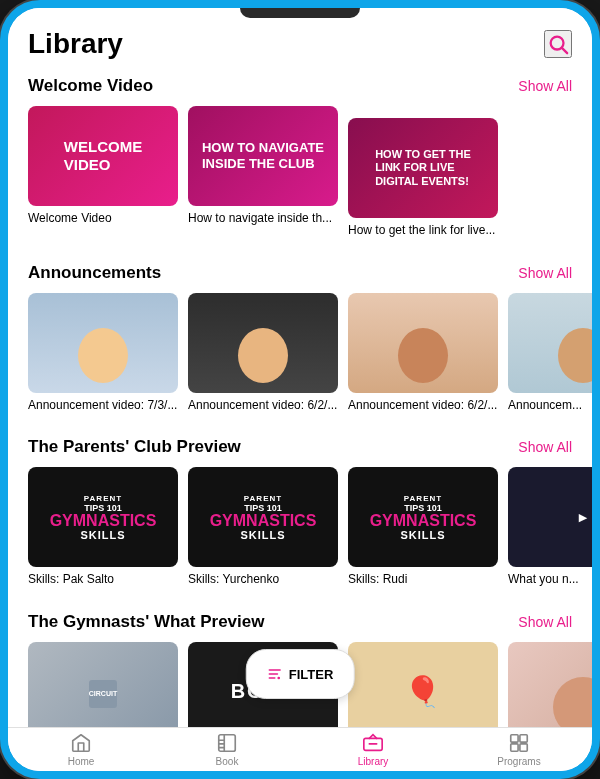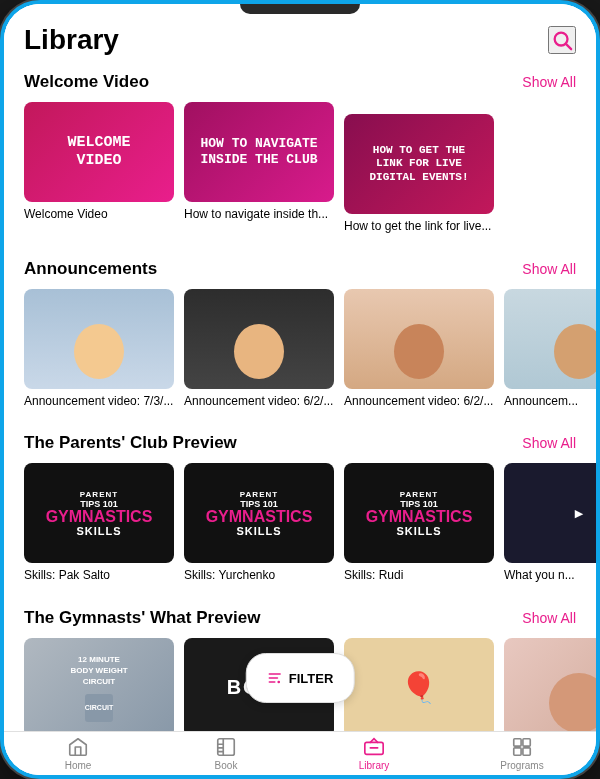--- a/index.html
+++ b/index.html
@@ -11,21 +11,21 @@
       align-items: center;
       min-height: 100vh;
       font-family: -apple-system, BlinkMacSystemFont, 'Helvetica Neue', sans-serif;
     }
 
     .device-frame {
       width: 600px;
       height: 779px;
       background: #f2f2f7;
       border-radius: 40px;
-      border: 4px solid #0ea5e9;
+      border: 8px solid #0ea5e9;
       overflow: hidden;
       position: relative;
       box-shadow: 0 0 0 2px #444, 0 20px 60px rgba(0,0,0,0.7);
     }
 
     .device-notch {
       position: absolute;
       top: 0;
       left: 50%;
       transform: translateX(-50%);
@@ -158,22 +158,21 @@
       text-align: center;
     }
 
     .thumb-text {
       color: #fff;
       font-weight: 900;
       font-size: 15px;
       text-transform: uppercase;
       line-height: 1.2;
       padding: 8px;
-      text-align: center;
-      font-family: Liberation Mono, monospace;
+      text-align: left;
     }
 
     .thumb-navigate {
       background: linear-gradient(135deg, #a01060, #d81b8c);
       display: flex;
       align-items: center;
       justify-content: center;
     }
 
     .thumb-digital {
@@ -506,21 +505,20 @@
       </div>
 
       <div class="section">
         <div class="section-header">
           <span class="section-title">The Gymnasts' What Preview</span>
           <span class="show-all-btn">Show All</span>
         </div>
         <div class="video-row">
           <div class="video-card">
             <div class="video-thumb gym-circuit-bg">
-              <div class="circuit-text">12 MINUTE<br>BODY WEIGHT<br>CIRCUIT</div>
               <div style="display:flex;gap:4px;margin-top:4px;">
                 <div style="background:#8898a8;width:28px;height:28px;border-radius:3px;display:flex;align-items:center;justify-content:center;">
                   <span style="color:#fff;font-size:7px;font-weight:700;text-align:center;">CIRCUIT</span>
                 </div>
               </div>
             </div>
             <div class="video-label">15 minute circuit with Jac...</div>
           </div>
           <div class="video-card">
             <div class="video-thumb bope-bg">

